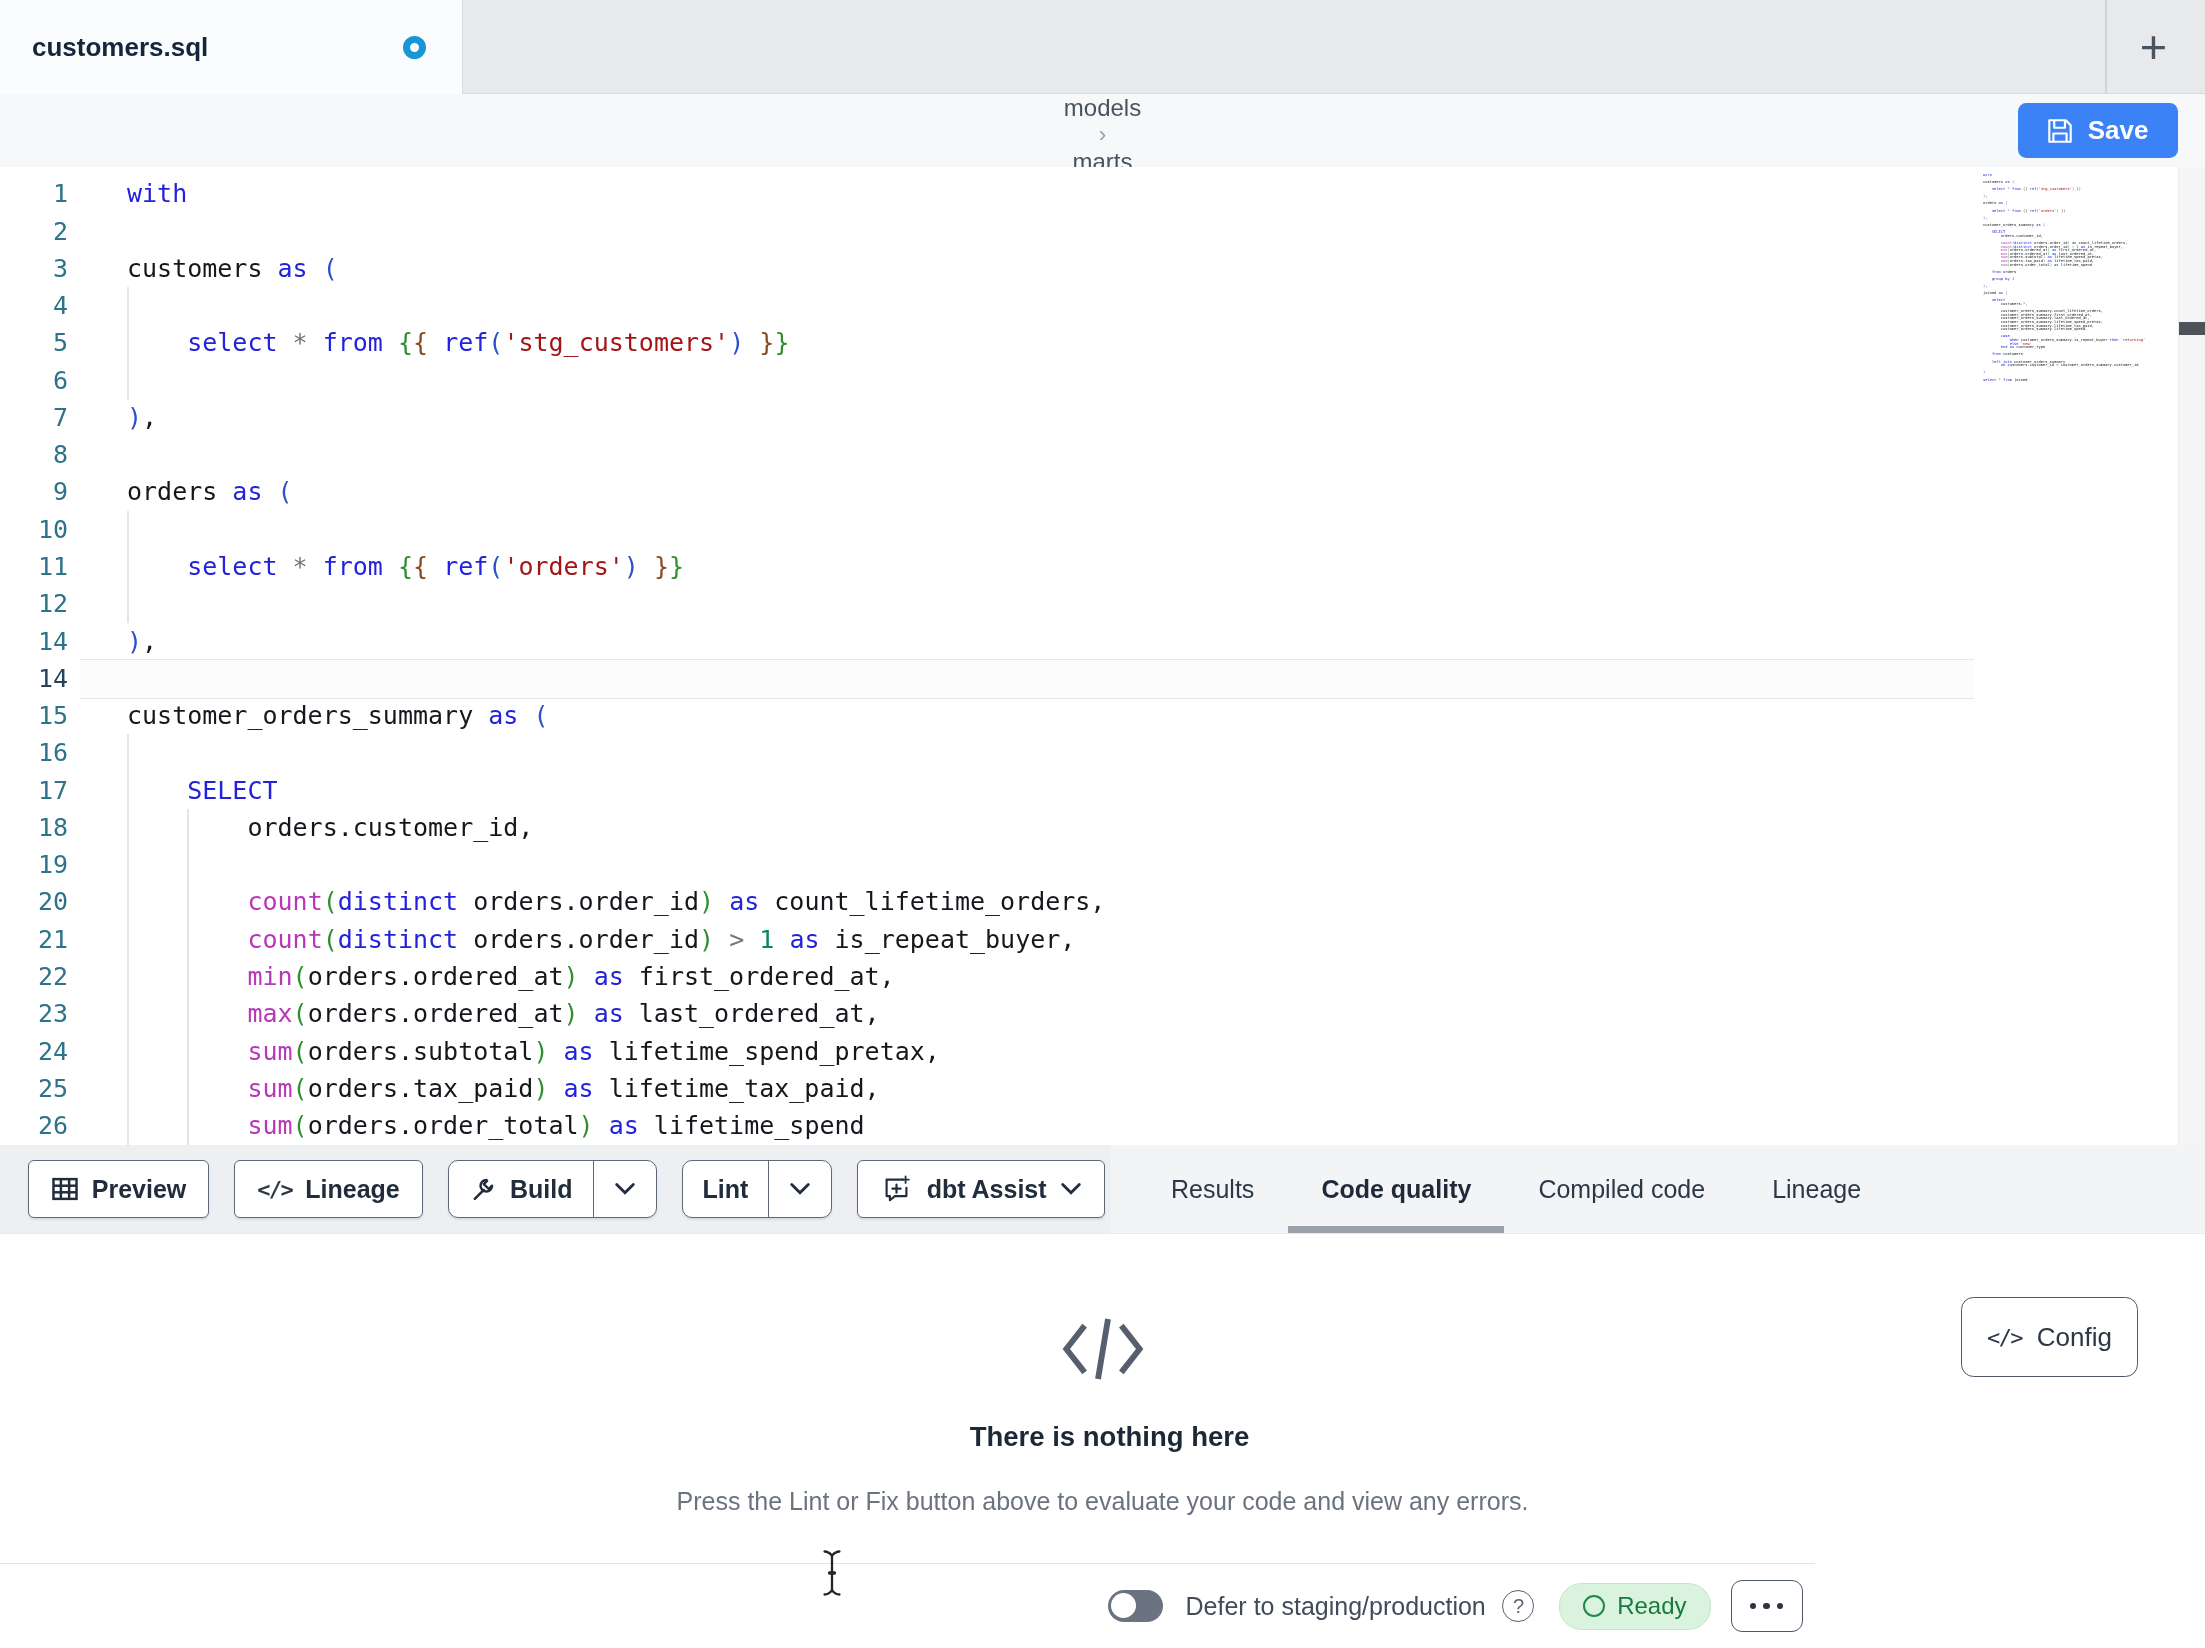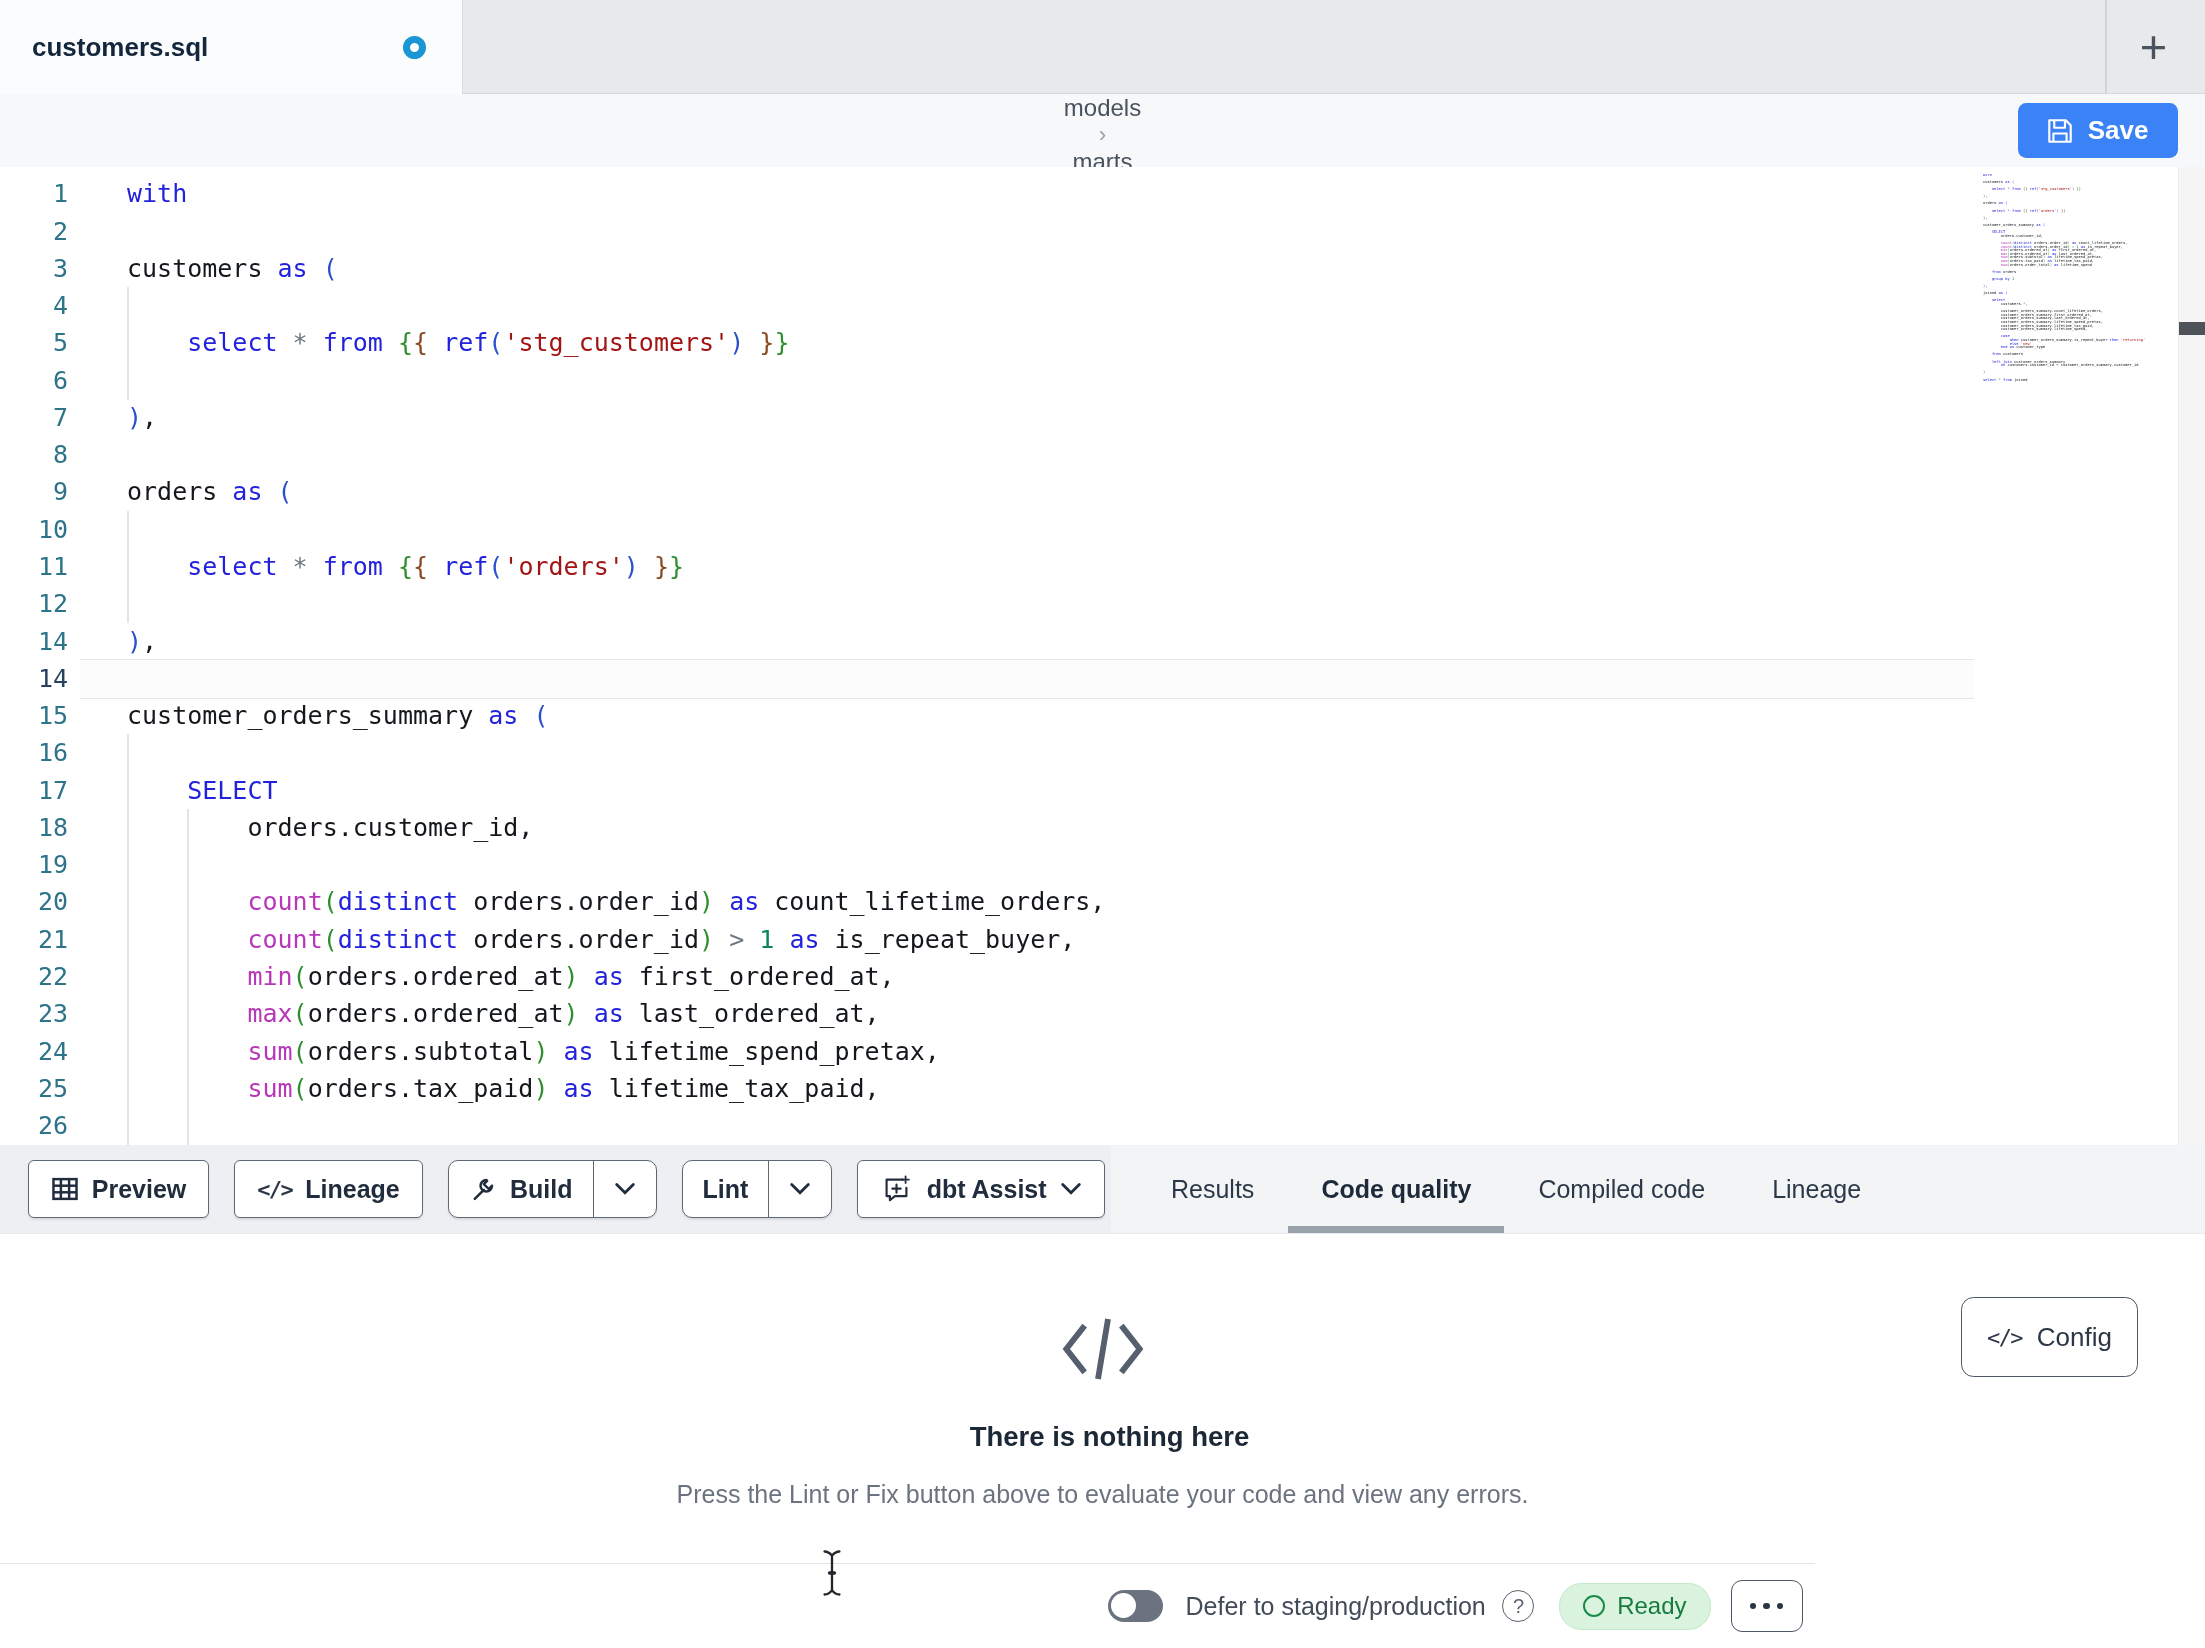--- a/index.html
+++ b/index.html
@@ -64,21 +64,21 @@
   .rtabs{position:absolute;left:1111px;top:0;height:88px;display:flex;gap:67px;padding-left:60px;align-items:center;}
   .rtab{position:relative;height:88px;display:flex;align-items:center;font-size:25px;color:#2b3848;}
   .rtab.active{font-weight:700;color:#1e2a3a;}
   .rtab.active::after{content:"";position:absolute;left:-33px;right:-33px;bottom:0;height:7.5px;background:#99a1ab;}
 
   
   .panel{position:absolute;left:0;top:1234px;width:2205px;height:329px;background:#ffffff;}
   .empty{position:absolute;left:0;top:0;width:100%;text-align:center;}
   .empty-icon{margin-top:80px;}
   .empty-title{margin-top:37px;font-size:27.5px;font-weight:700;color:#1c2836;padding-left:14px;}
-  .empty-desc{margin-top:27px;font-size:25px;color:#6b7380;}
+  .empty-desc{margin-top:34px;font-size:25px;color:#6b7380;}
   .config-btn{position:absolute;right:67px;top:63px;width:177px;height:80px;background:#ffffff;
               border:1.7px solid #4d5766;border-radius:12.5px;box-sizing:border-box;display:flex;align-items:center;
               justify-content:center;gap:15px;font-size:26px;color:#2b3646;font-family:"Liberation Sans",sans-serif;}
   .cfg-glyph{font-family:"DejaVu Sans Mono",monospace;font-size:22px;color:#2b3646;letter-spacing:-1.7px;}
 
   
   .statusbar{position:absolute;left:0;top:1563px;width:1815px;height:85px;background:#ffffff;
              border-top:1.7px solid #e4e6e8;box-sizing:border-box;display:flex;align-items:center;justify-content:flex-end;}
   .toggle{width:55px;height:32px;border-radius:16.7px;background:#6b7280;position:relative;margin-right:23px;}
   .knob{position:absolute;left:3.3px;top:3.3px;width:25px;height:25px;border-radius:50%;background:#ffffff;}
@@ -267,20 +267,21 @@
         <div class="row" style="top:903px">
           <span class="guide" style="left:127px"></span>
           <span class="guide" style="left:187px"></span>
           <span class="gut">25</span>
           <span class="codespan"><span class="t-p">        </span><span class="t-f">sum</span><span class="t-b2">(</span><span class="t-p">orders.tax_paid</span><span class="t-b2">)</span><span class="t-p"> </span><span class="t-k">as</span><span class="t-p"> lifetime_tax_paid,</span></span>
         </div>
         <div class="row" style="top:940px">
           <span class="guide" style="left:127px"></span>
           <span class="guide" style="left:187px"></span>
           <span class="gut">26</span>
+          <span class="codespan"><span class="t-p">        </span><span class="t-f">sum</span><span class="t-b2">(</span><span class="t-p">orders.order_total</span><span class="t-b2">)</span><span class="t-p"> </span><span class="t-k">as</span><span class="t-p"> lifetime_spend</span></span>
         </div>
       </div>
     <div class="minimap" id="minimap">
         <div><span class="t-k">with</span></div>
         <div> </div>
         <div><span class="t-p">customers </span><span class="t-k">as</span><span class="t-p"> </span><span class="t-b1">(</span></div>
         <div> </div>
         <div><span class="t-p">    </span><span class="t-k">select</span><span class="t-p"> </span><span class="t-o">*</span><span class="t-p"> </span><span class="t-k">from</span><span class="t-p"> </span><span class="t-b2">{</span><span class="t-b3">{</span><span class="t-p"> </span><span class="t-k">ref</span><span class="t-b1">(</span><span class="t-s">'stg_customers'</span><span class="t-b1">)</span><span class="t-p"> </span><span class="t-b3">}</span><span class="t-b2">}</span></div>
         <div> </div>
         <div><span class="t-b1">)</span><span class="t-p">,</span></div>

